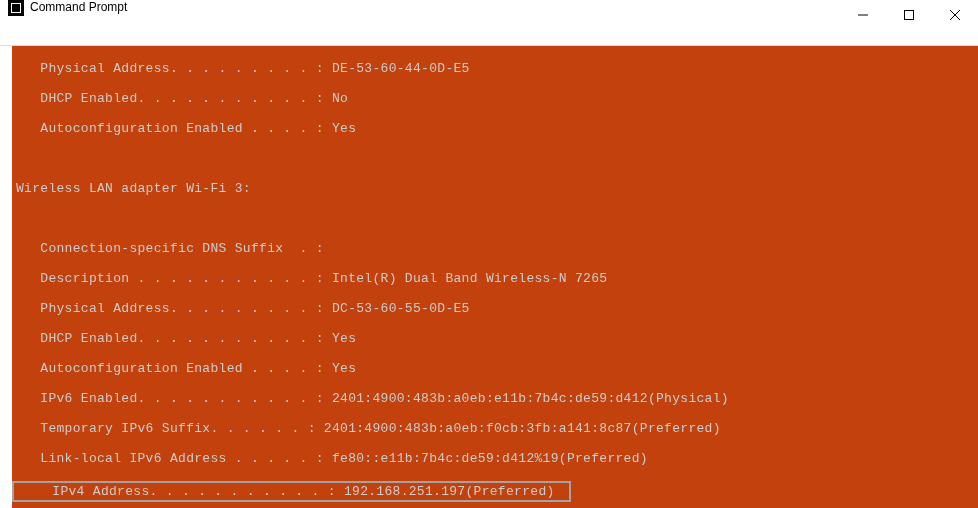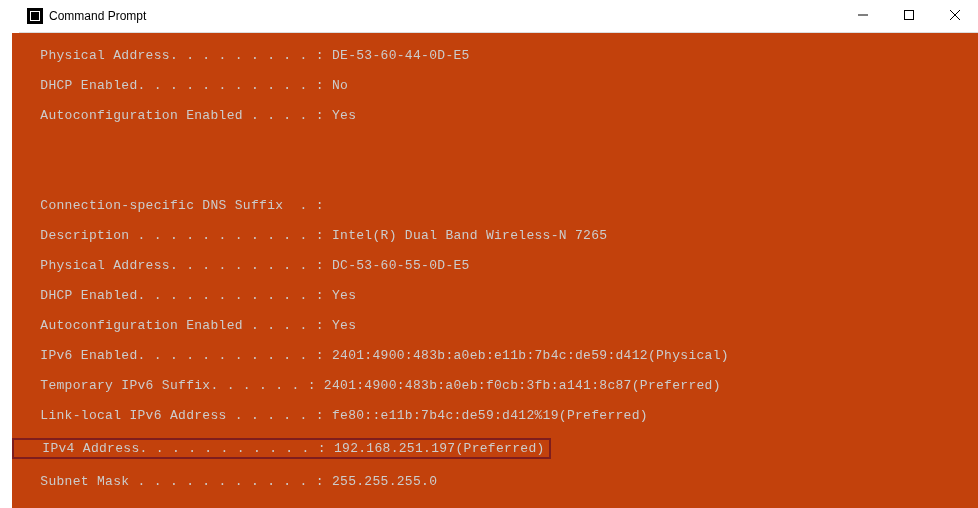--- a/index.html
+++ b/index.html
@@ -1,26 +1,26 @@
 <!DOCTYPE html>
 <html><head>
   <meta charset="utf-8">
   <style>
     * { margin: 0; padding: 0; box-sizing: border-box; }
     body { width: 978px; height: 508px; font-family: 'Segoe UI', Tahoma, sans-serif; background: #fff; overflow: hidden; }
-    .titlebar { height: 33px; background: #fff; border-bottom: 1px solid #ddd; display: flex; align-items: center; padding: 0; margin-left: 19px; }
+    .titlebar { height: 46px; background: #fff; border-bottom: 1px solid #ddd; display: flex; padding: 0; }
     .titlebar-icon { width: 16px; height: 16px; margin: 0 6px 0 8px; background: #000; display: flex; align-items: center; justify-content: center; }
     .titlebar-icon-inner { width: 10px; height: 10px; background: #000; border: 1px solid #fff; }
     .titlebar-text { font-size: 12px; color: #000; flex: 1; }
     .titlebar-controls { display: flex; height: 100%; }
     .titlebar-btn { width: 46px; height: 30px; display: flex; align-items: center; justify-content: center; font-family: 'Segoe UI', sans-serif; cursor: pointer; }
     .titlebar-btn svg { width: 10px; height: 10px; }
     .terminal { background: #c2410c; color: #ccc; font-family: 'Consolas', 'Courier New', monospace; font-size: 13px; line-height: 15px; height: 478px; padding: 0 4px; white-space: pre; overflow: hidden; letter-spacing: 0.3px; margin-left: 12px; }
     .line { display: block; white-space: pre; }
-    .highlight-box { border: 2px solid #7f1d1d; display: inline-block; padding: 1px 4px; margin-left: -4px; }
+    .highlight-box { border: 2px solid #a3a3a3; display: inline-block; padding: 1px 14px; margin-left: -4px; }
     .highlighted-line { position: relative; }
   </style>
 </head>
 <body>
 
 <div class="titlebar">
   <div class="titlebar-icon">
     <div class="titlebar-icon-inner"></div>
   </div>
   <div class="titlebar-text">Command Prompt</div>
@@ -42,20 +42,21 @@
         </svg>
     </div>
   </div>
 </div>
 
 <div class="terminal">
 <span class="line"><span>   Physical Address. . . . . . . . . :</span><span> DE-53-60-44-0D-E5</span></span>
 <span class="line"><span>   DHCP Enabled. . . . . . . . . . . :</span><span> No</span></span>
 <span class="line"><span>   Autoconfiguration Enabled . . . . :</span><span> Yes</span></span>
 <span class="line"> </span>
+<span class="line"><span>Wireless LAN adapter Wi-Fi 3:</span></span>
 <span class="line"> </span>
 <span class="line"><span>   Connection-specific DNS Suffix  . :</span></span>
 <span class="line"><span>   Description . . . . . . . . . . . :</span><span> Intel(R) Dual Band Wireless-N 7265</span></span>
 <span class="line"><span>   Physical Address. . . . . . . . . :</span><span> DC-53-60-55-0D-E5</span></span>
 <span class="line"><span>   DHCP Enabled. . . . . . . . . . . :</span><span> Yes</span></span>
 <span class="line"><span>   Autoconfiguration Enabled . . . . :</span><span> Yes</span></span>
 <span class="line"><span>   IPv6 Enabled. . . . . . . . . . . :</span><span> 2401:4900:483b:a0eb:e11b:7b4c:de59:d412(Physical)</span></span>
 <span class="line"><span>   Temporary IPv6 Suffix. . . . . . :</span><span> 2401:4900:483b:a0eb:f0cb:3fb:a141:8c87(Preferred)</span></span>
 <span class="line"><span>   Link-local IPv6 Address . . . . . :</span><span> fe80::e11b:7b4c:de59:d412%19(Preferred)</span></span>
 <span class="line highlighted-line"><span class="highlight-box">   IPv4 Address. . . . . . . . . . . : 192.168.251.197(Preferred)</span></span>

